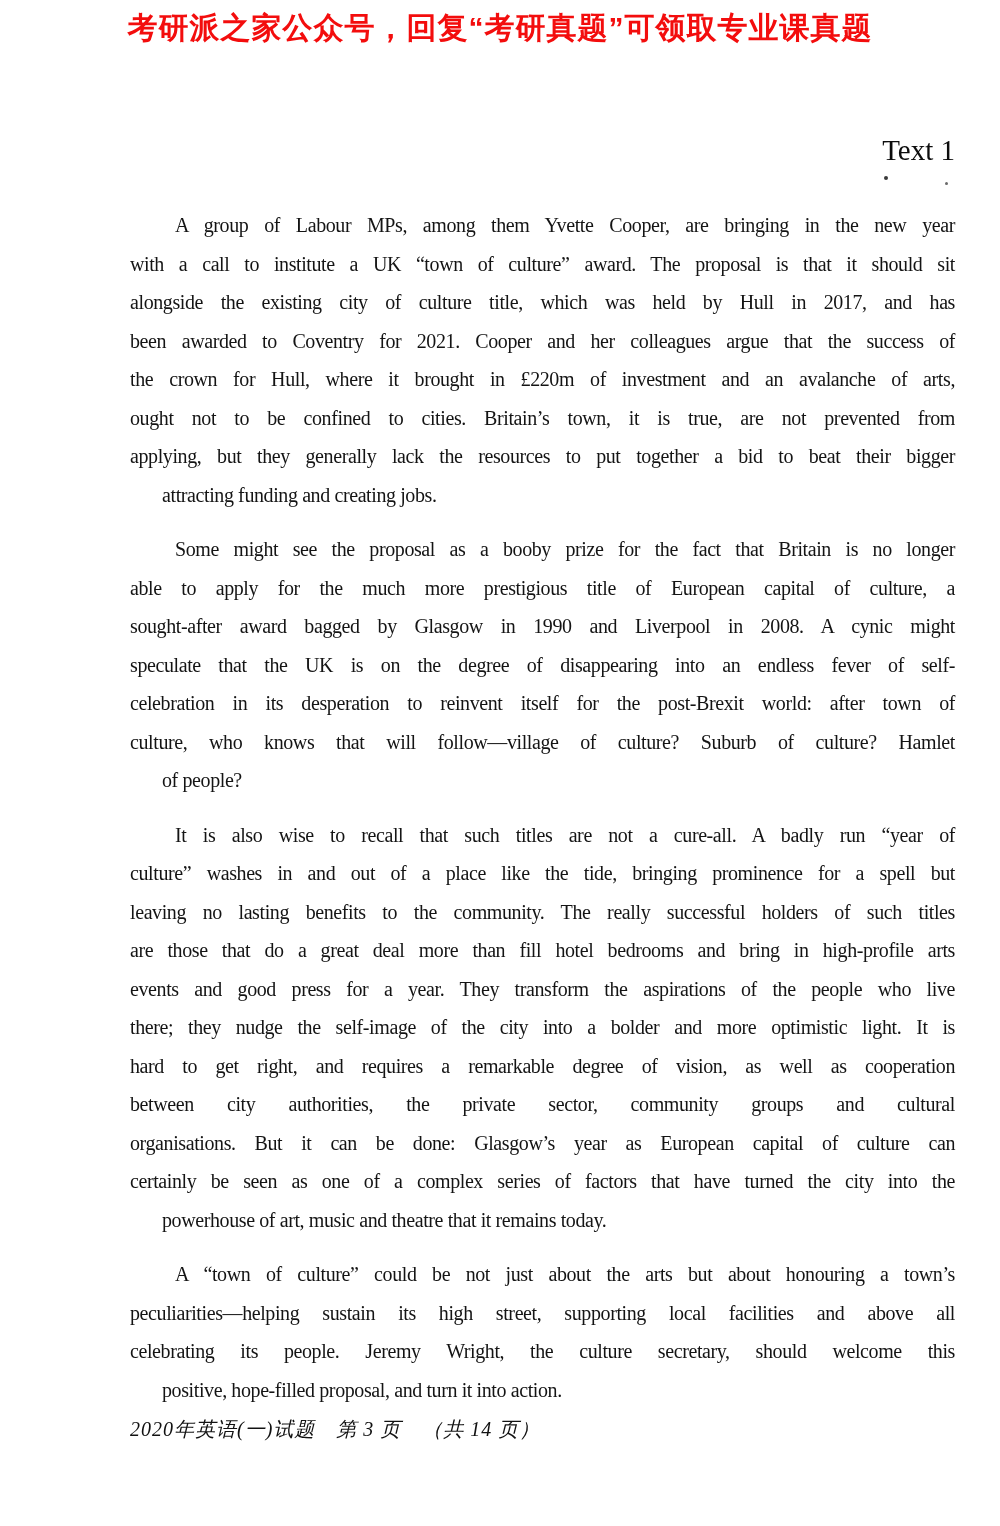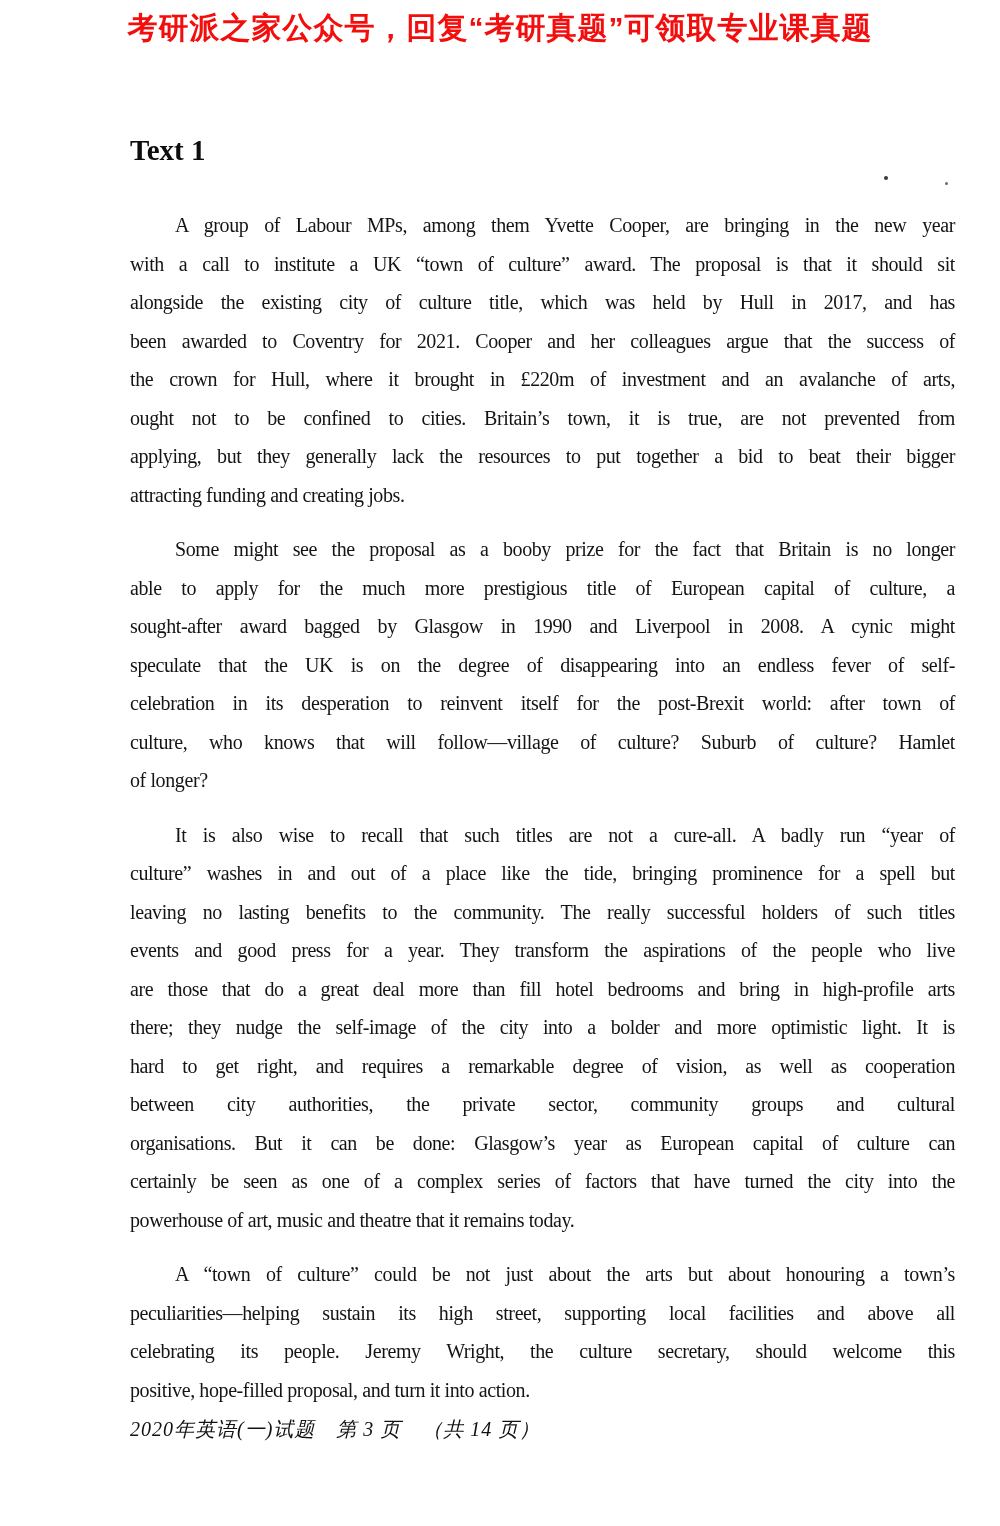--- a/index.html
+++ b/index.html
@@ -14,41 +14,41 @@
     position:absolute;top:8px;left:0;width:1000px;
     text-align:center;
     font-family:"Liberation Sans", sans-serif;
     font-weight:bold;
     font-size:30px;
     color:#f30d0d;
     letter-spacing:1px;
   }
   .doc-title{
     position:absolute;top:134px;left:130px;width:825px;
-    text-align:left;
-    font-weight:bold;
+    text-align:right;
+    font-weight:normal;
     font-size:29px;
     color:#0d0d0d;
   }
   .article{
     position:absolute;top:190px;left:130px;width:825px;
     font-size:20px;
     letter-spacing:-0.4px;
     color:#141414;
   }
   .paragraph{margin:0;}
   .line{
     height:38.5px;
     line-height:38.5px;
     text-align:justify;
     text-align-last:justify;
     white-space:nowrap;
   }
   .line.first{text-indent:45px;margin-top:16px;}
-  .line.plast{text-align-last:left;white-space:normal;}
+  .line.plast{text-align-last:left;white-space:normal;margin-left:32px;}
   .footer{
     position:absolute;top:1416px;left:130px;width:825px;
     text-align:left;
     font-size:20px;
     color:#111111;
     letter-spacing:1px;
     font-style:italic;
   }
   .artifact{
     position:absolute;border-radius:50%;background:#3a3a3a;
@@ -77,28 +77,28 @@
       <div class="line">applying, but they generally lack the resources to put together a bid to beat their bigger</div>
       <div class="line plast">attracting funding and creating jobs.</div>
     </div>
     <div class="paragraph">
       <div class="line first">Some might see the proposal as a booby prize for the fact that Britain is no longer</div>
       <div class="line">able to apply for the much more prestigious title of European capital of culture, a</div>
       <div class="line">sought-after award bagged by Glasgow in 1990 and Liverpool in 2008. A cynic might</div>
       <div class="line">speculate that the UK is on the degree of disappearing into an endless fever of self-</div>
       <div class="line">celebration in its desperation to reinvent itself for the post-Brexit world: after town of</div>
       <div class="line">culture, who knows that will follow—village of culture? Suburb of culture? Hamlet</div>
-      <div class="line plast">of longer?</div>
+      <div class="line plast">of people?</div>
     </div>
     <div class="paragraph">
       <div class="line first">It is also wise to recall that such titles are not a cure-all. A badly run “year of</div>
       <div class="line">culture” washes in and out of a place like the tide, bringing prominence for a spell but</div>
       <div class="line">leaving no lasting benefits to the community. The really successful holders of such titles</div>
+      <div class="line">are those that do a great deal more than fill hotel bedrooms and bring in high-profile arts</div>
       <div class="line">events and good press for a year. They transform the aspirations of the people who live</div>
-      <div class="line">are those that do a great deal more than fill hotel bedrooms and bring in high-profile arts</div>
       <div class="line">there; they nudge the self-image of the city into a bolder and more optimistic light. It is</div>
       <div class="line">hard to get right, and requires a remarkable degree of vision, as well as cooperation</div>
       <div class="line">between city authorities, the private sector, community groups and cultural</div>
       <div class="line">organisations. But it can be done: Glasgow’s year as European capital of culture can</div>
       <div class="line">certainly be seen as one of a complex series of factors that have turned the city into the</div>
       <div class="line plast">powerhouse of art, music and theatre that it remains today.</div>
     </div>
     <div class="paragraph">
       <div class="line first">A “town of culture” could be not just about the arts but about honouring a town’s</div>
       <div class="line">peculiarities—helping sustain its high street, supporting local facilities and above all</div>

